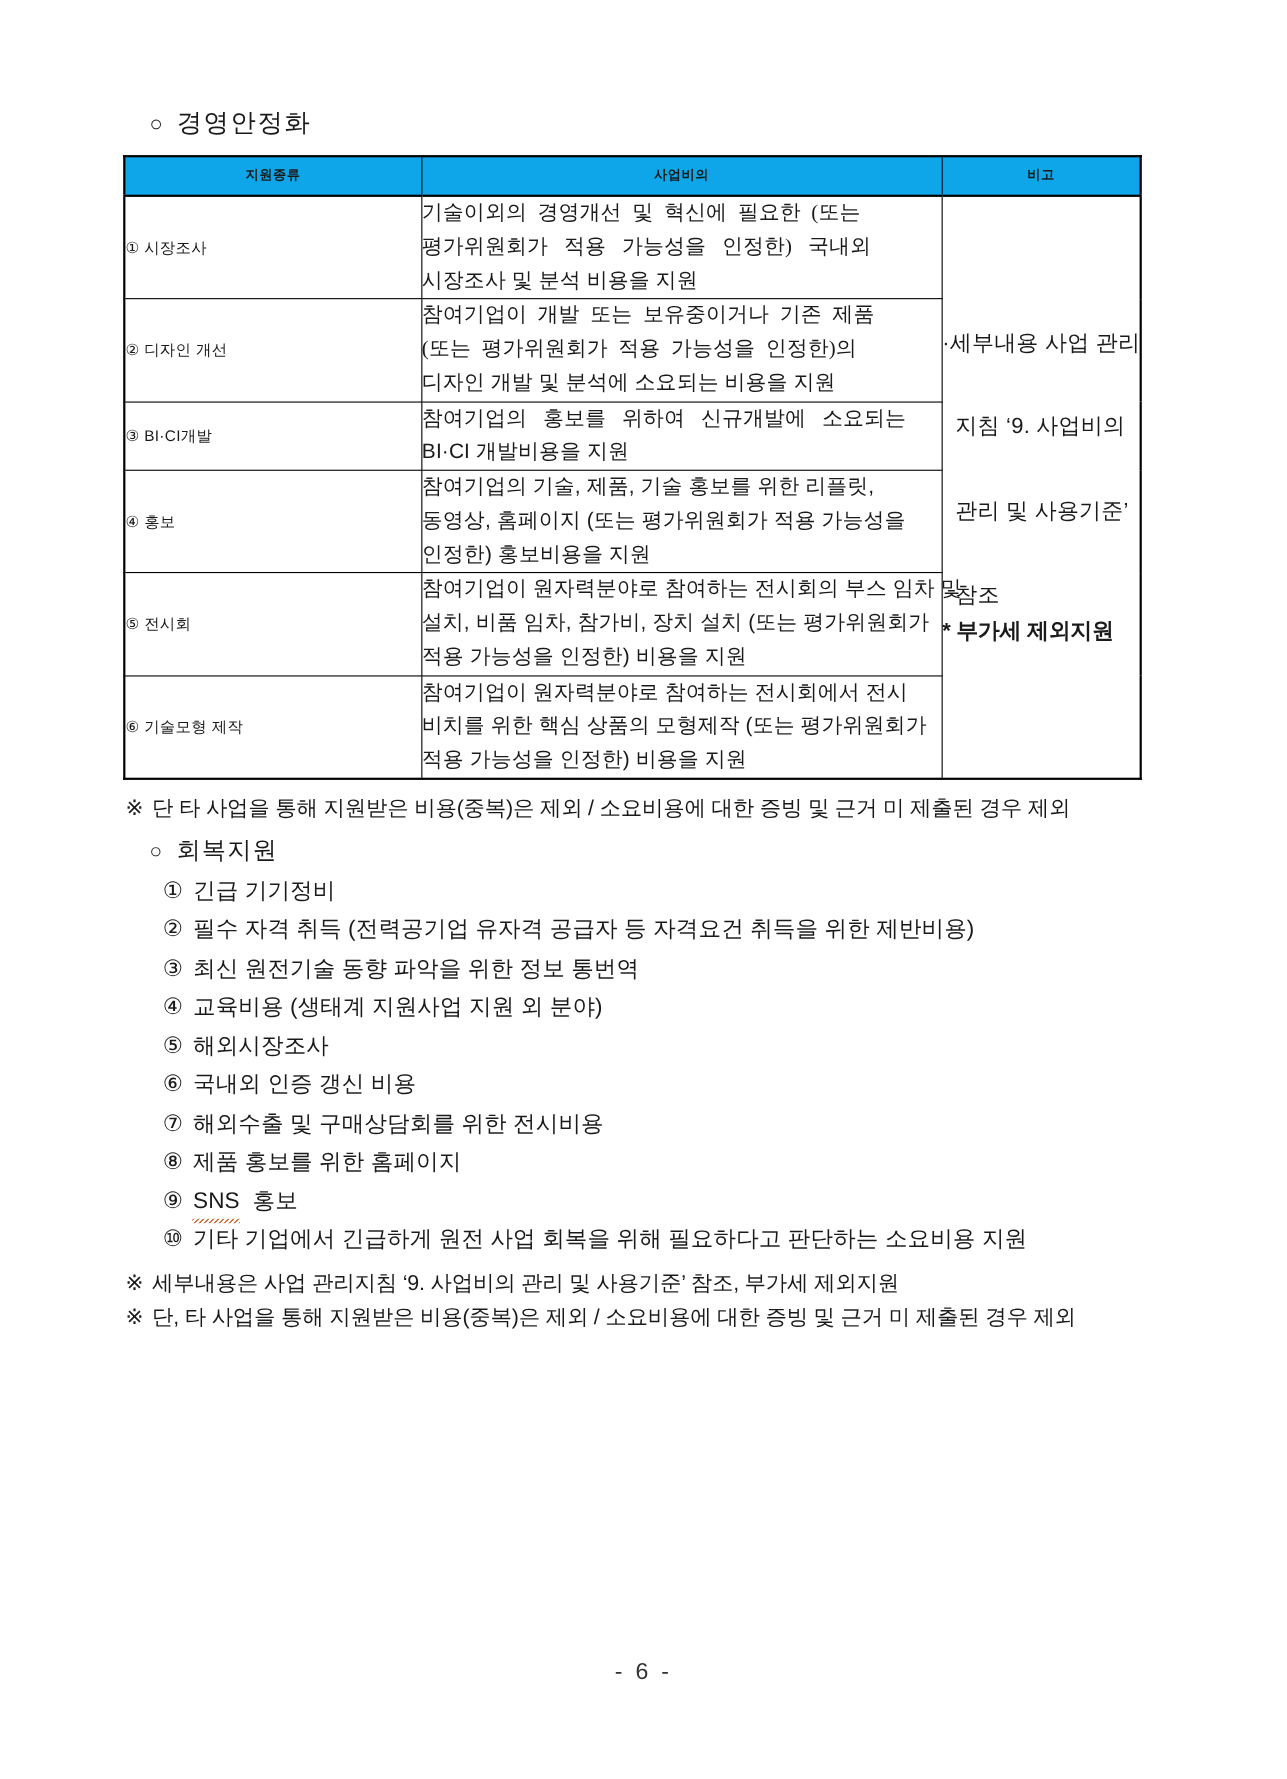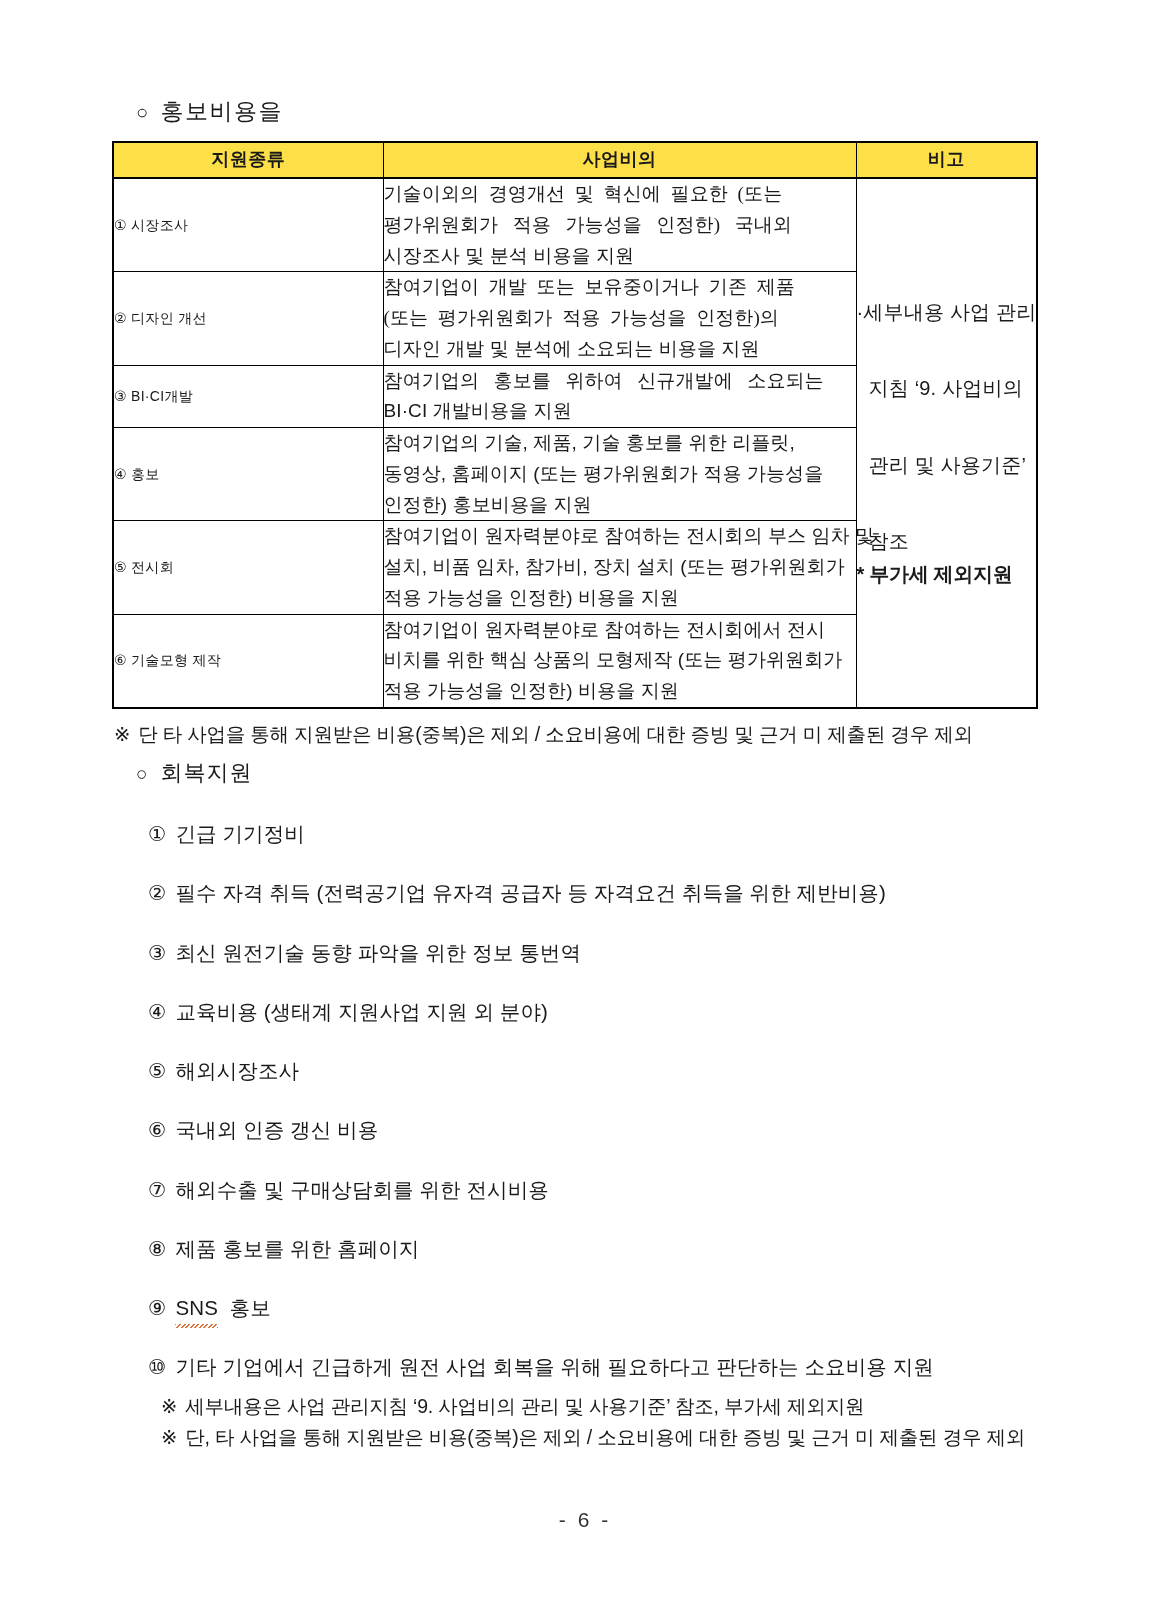--- a/index.html
+++ b/index.html
@@ -59,23 +59,23 @@
   table.support-table col.c2 { width: 473px; }
   table.support-table col.c3 { width: 181px; }
 
   table.support-table th,
   table.support-table td {
     border: 1.6px solid #000;
     vertical-align: middle;
     padding: 0;
   }
   table.support-table thead th {
-    background: #fde047;
+    background: #0ea5e9;
     text-align: center;
-    font-size: 18px;
+    font-size: 12px;
     font-weight: bold;
     letter-spacing: 0.5px;
     height: 28px;
     padding: 2px 0 4px 0;
     border-bottom: 2.2px solid #000;
   }
   td.kind {
     font-size: 14px;
     padding: 6px 0 6px 14px;
     letter-spacing: 0.3px;
@@ -144,41 +144,41 @@
   ul.items li {
     font-size: 20.5px;
     line-height: 1.72;
     letter-spacing: 0.1px;
     white-space: nowrap;
     display: flex;
     gap: 9px;
     align-items: baseline;
   }
   ul.items li .num { flex: 0 0 auto; }
-  ul.items li .txt { flex: 0 0 auto; position: relative; margin-top: 24px; }
+  ul.items li .txt { flex: 0 0 auto; position: relative; }
 
   .squiggle {
     position: relative;
     display: inline-block;
   }
   .squiggle::after {
     content: "";
     position: absolute;
     left: 0;
     right: 0;
     bottom: -3px;
     height: 4px;
     background-image:
       repeating-linear-gradient(135deg,
         #d4581a 0px, #d4581a 1.4px,
         transparent 1.4px, transparent 3.2px);
     opacity: 0.85;
   }
 
-  .tail-notes { margin-top: 8px; margin-left: 47px; }
+  .tail-notes { margin-top: 8px; }
   .tail-notes .note { margin-top: 4px; }
 
   .page-number {
     position: absolute;
     left: 0;
     right: 0;
     top: 1508px;
     text-align: center;
     font-size: 21px;
     color: #333;
@@ -186,21 +186,21 @@
   }
 </style>
 </head>
 <body>
 
 <div class="page">
   <div class="content">
 
     <div class="section-head">
       <span class="bullet">○</span>
-      <span class="label">홍보비용을</span>
+      <span class="label">경영안정화</span>
     </div>
 
     <table class="support-table">
       <colgroup>
           <col class="c1">
           <col class="c2">
           <col class="c3">
         </colgroup>
       <thead>
         <tr>

